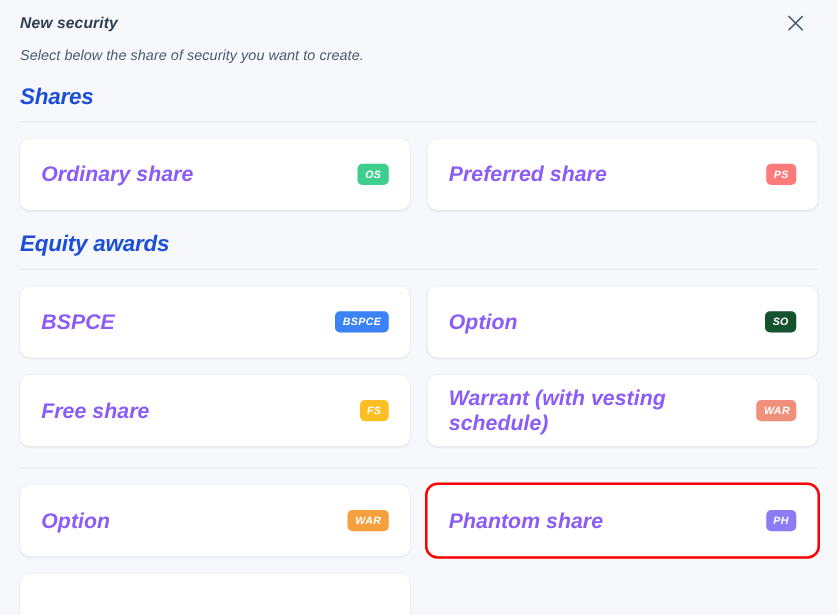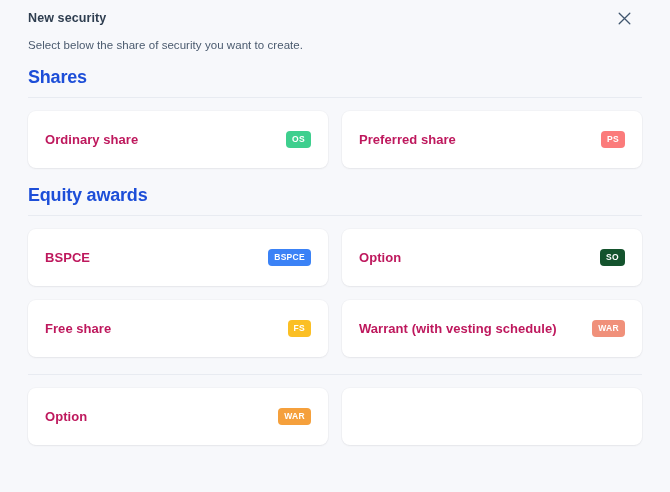--- a/index.html
+++ b/index.html
@@ -14,21 +14,22 @@
     background: #f7f8fb;
     font-family: "Liberation Sans", sans-serif;
     color: #334155;
     -webkit-font-smoothing: antialiased;
   }
 
   .modal {
     width: 670px;
     height: 492px;
     position: relative;
-    padding: 0 28px;
+    padding: 0 16px;
+    font-style: italic;
   }
 
   
   .header {
     height: 26px;
     display: flex;
     align-items: center;
     justify-content: space-between;
     padding: 10px 0 0 0;
   }
@@ -98,23 +99,23 @@
     box-shadow: 0 1px 2px rgba(30, 41, 59, 0.06),
                 0 0 0 1px rgba(30, 41, 59, 0.025);
   }
 
   .card.highlighted {
     outline: 2px solid #ff0000;
     outline-offset: 0px;
   }
 
   .card-label {
-    font-size: 13px;
+    font-size: 17px;
     font-weight: 700;
-    color: #be185d;
+    color: #8b5cf6;
     letter-spacing: 0.05px;
   }
 
   .badge {
     font-size: 8.5px;
     font-weight: 700;
     color: #ffffff;
     border-radius: 4px;
     padding: 4px 6px;
     min-width: 22px;
@@ -177,18 +178,22 @@
           </div>
         </div>
       </div>
       <div class="section">
         <div class="section-divider"></div>
         <div class="card-grid">
           <div class="card">
             <div class="card-label">Option</div>
             <span class="badge" style="background: rgb(245, 160, 60);">WAR</span>
           </div>
+          <div class="card highlighted">
+            <div class="card-label">Phantom share</div>
+            <span class="badge" style="background: rgb(139, 124, 246);">PH</span>
+          </div>
           <div class="card"></div>
         </div>
       </div>
     </div>
 
 </div>
 
 </body></html>

